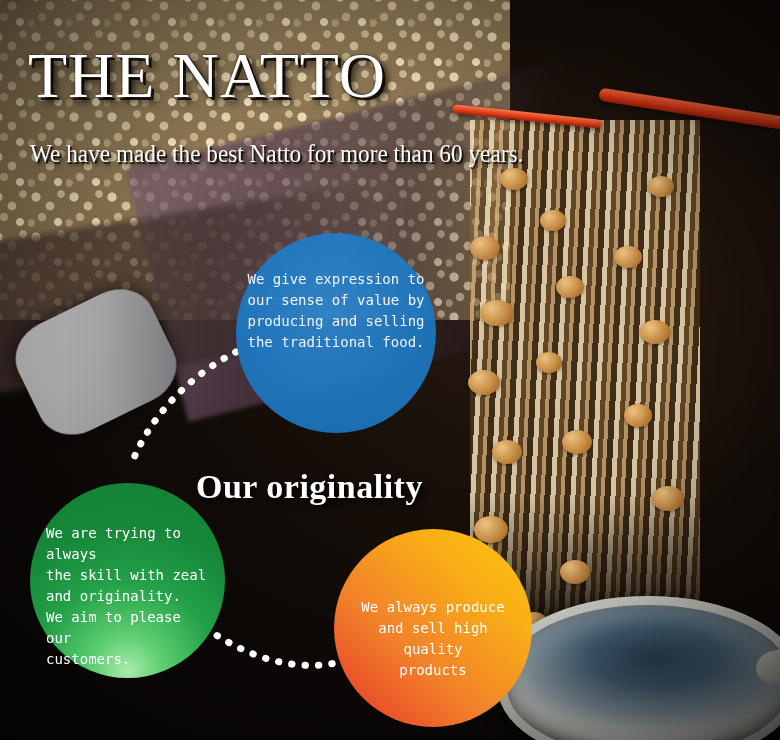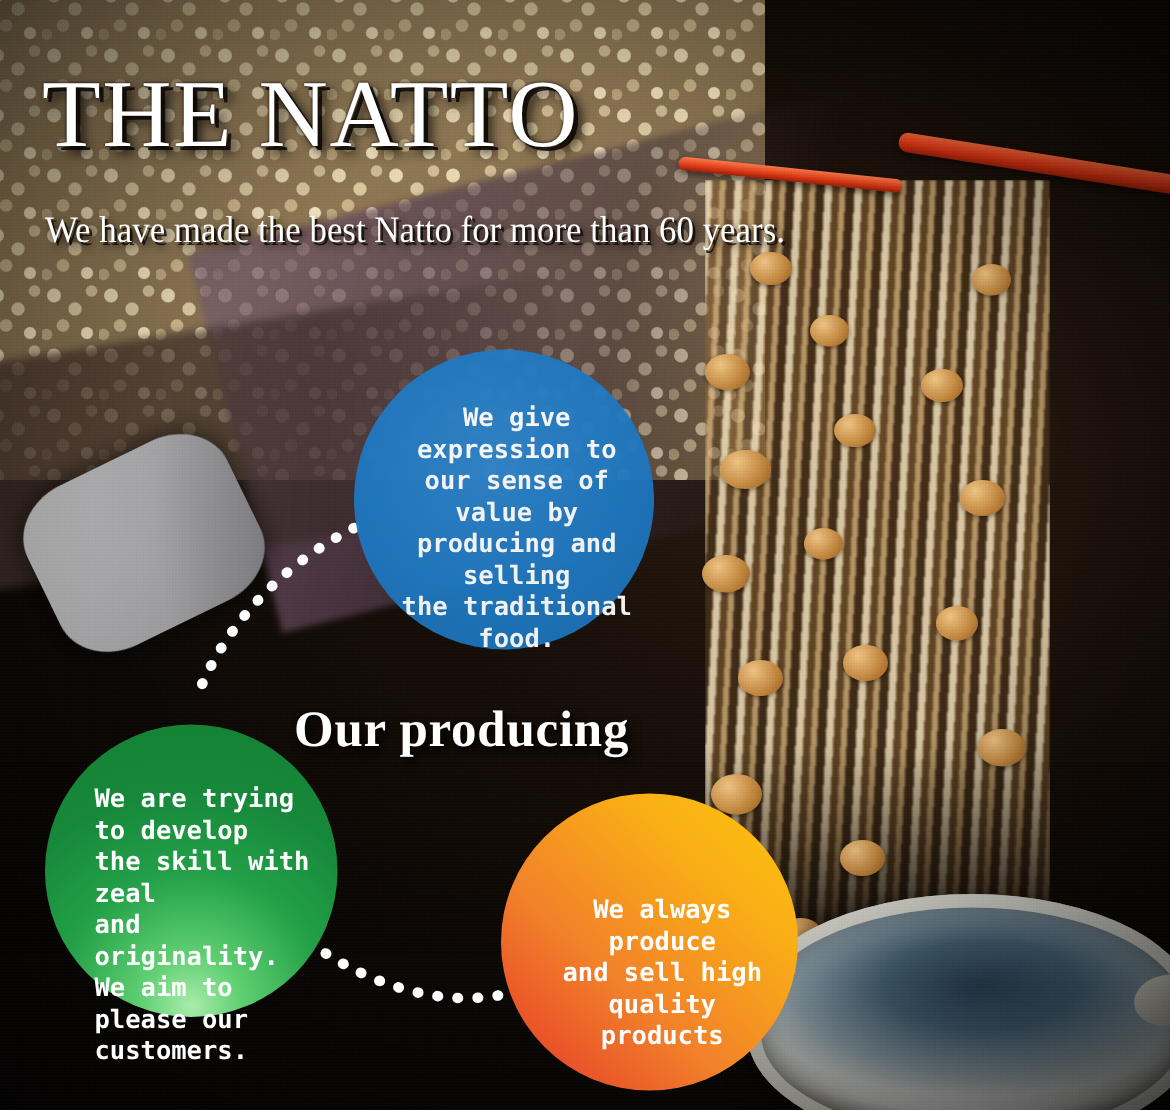--- a/index.html
+++ b/index.html
@@ -140,23 +140,23 @@
   .philosophy{
     position:absolute;left:196px;top:468px;
     font-family:"Liberation Serif","DejaVu Serif",serif;
     font-size:34px;font-weight:700;color:#ffffff;letter-spacing:.5px;
     text-shadow:2px 2px 0 rgba(8,5,3,.8), 3px 4px 7px rgba(0,0,0,.85);
   }
 
   
   .bubble{position:absolute;border-radius:50%;color:#fff;}
   .bubble .txt{
-    position:absolute;left:17px;right:0;
+    position:absolute;left:0;right:0;
     font-family:"DejaVu Sans Mono","Liberation Mono",monospace;
-    font-size:17px;line-height:21px;font-weight:700;
+    font-size:14px;line-height:21px;font-weight:400;
     white-space:pre-line;
   }
   .bubble-blue{
     left:236px;top:233px;width:200px;height:200px;
     background:radial-gradient(circle at 46% 38%, #2f86cd 0%, #1f79c2 52%, #1a6fb5 100%);
     opacity:.94;
   }
   .bubble-blue .txt{top:36px;text-align:center;padding:0 10px;}
   .bubble-green{
     left:30px;top:483px;width:195px;height:195px;
@@ -225,28 +225,28 @@
   <div class="subtitle">We  have  made the best Natto for more than 60 years.</div>
 
   <div class="bubble bubble-blue">
     <div class="txt">We give expression to
 our sense of value by
 producing and selling
 the traditional food.</div>
   </div>
 
   <div class="bubble bubble-green">
-    <div class="txt">We are trying to develop
+    <div class="txt">We are trying to always
 the skill with zeal
 and originality.
 We aim to please our
 customers.</div>
   </div>
 
   <div class="bubble bubble-orange">
     <div class="txt">We always produce
 and sell high quality
 products</div>
   </div>
 
-  <div class="philosophy">Our producing</div>
+  <div class="philosophy">Our originality</div>
 
 </div>
 
 </body></html>

